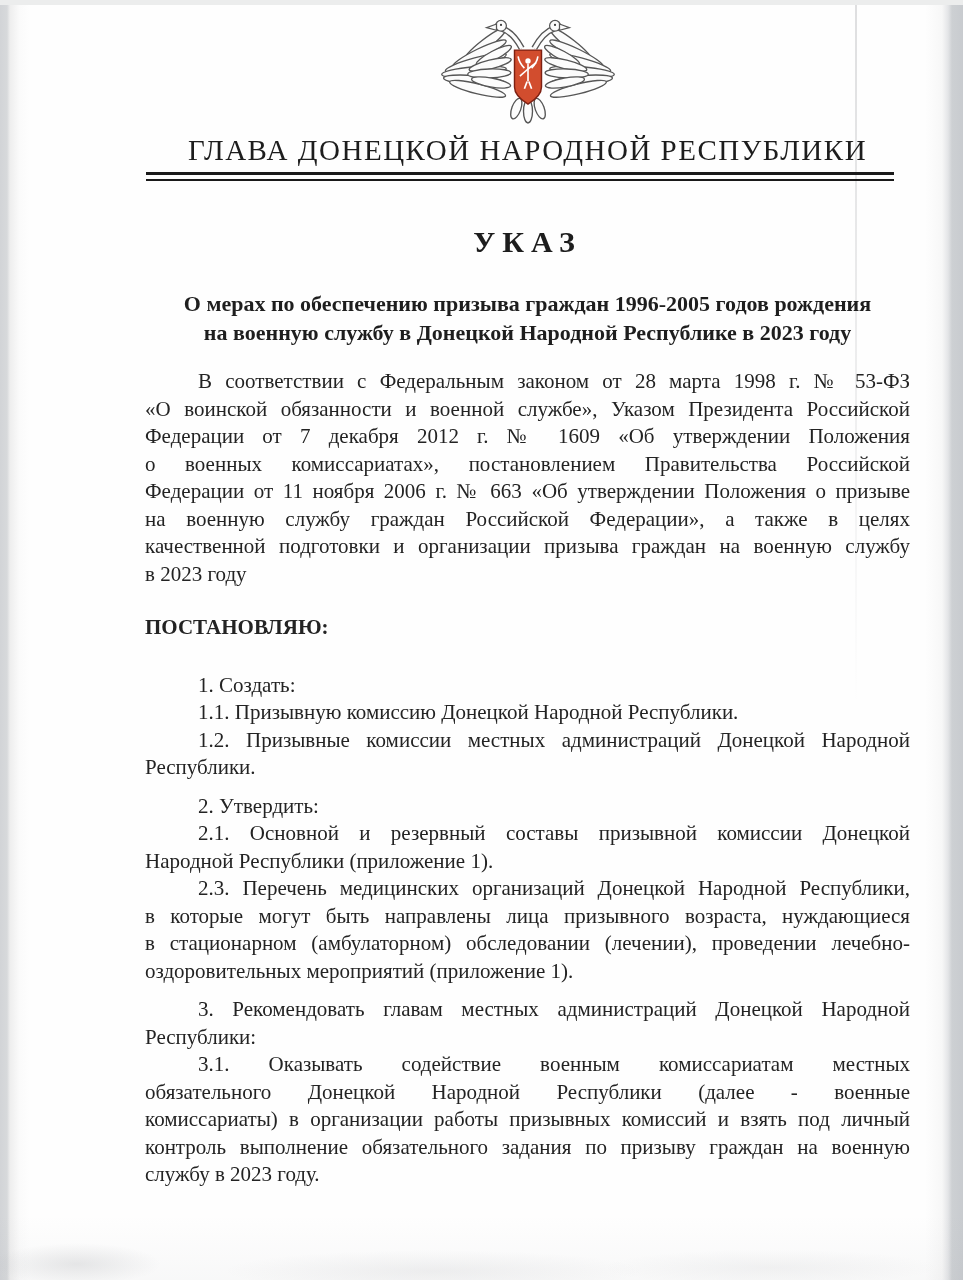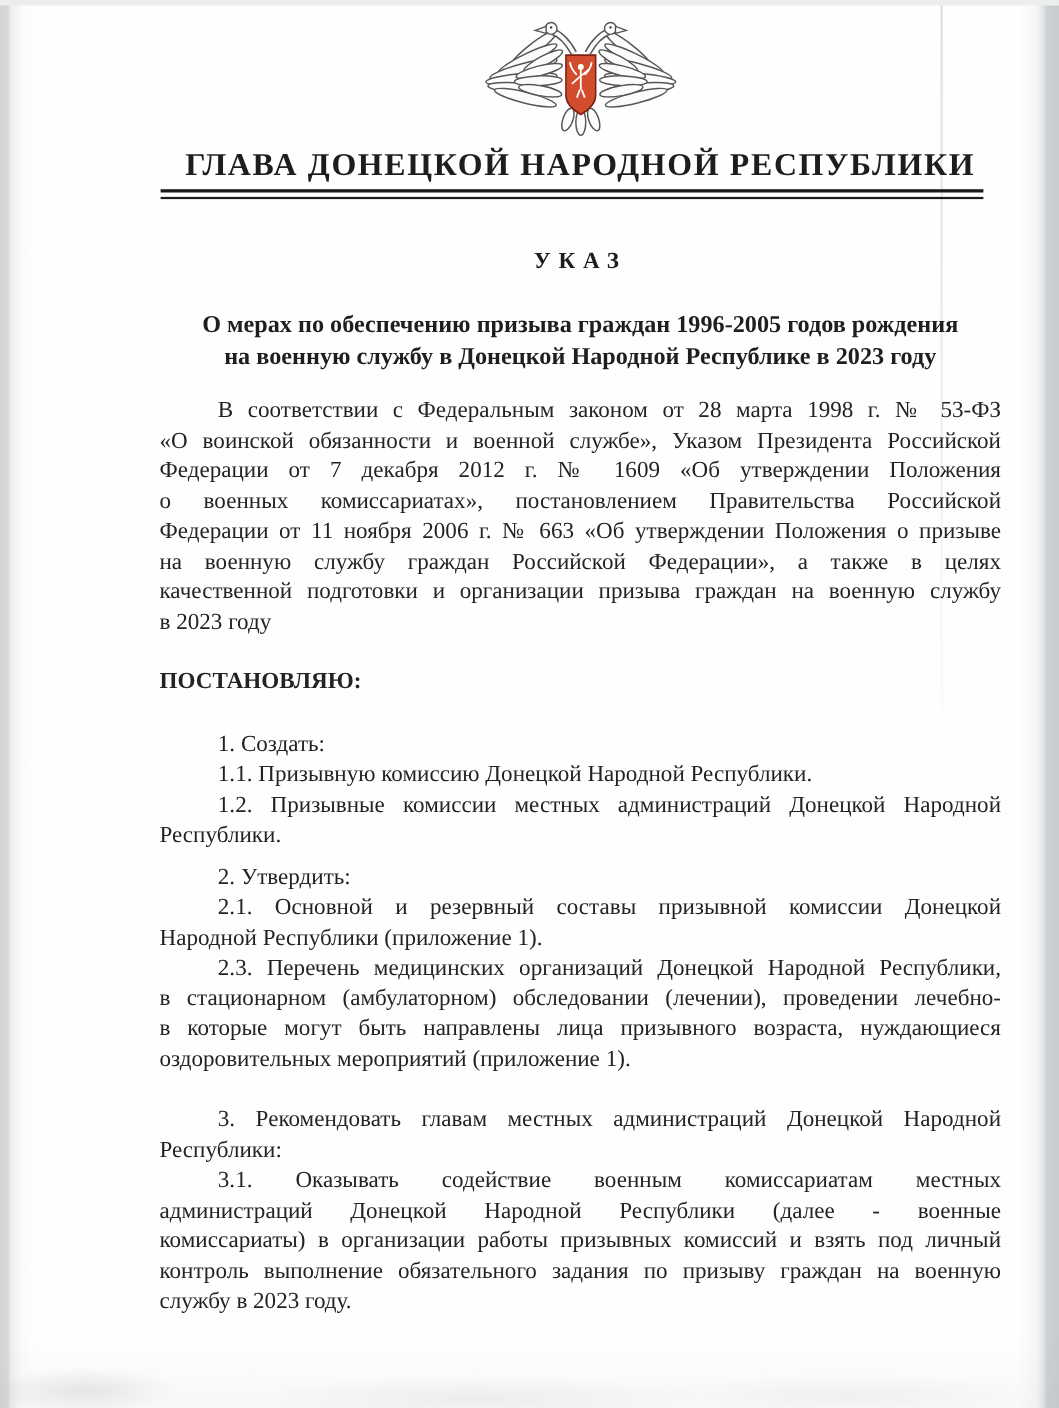--- a/index.html
+++ b/index.html
@@ -33,37 +33,37 @@
     position:relative;
     margin-left:145px;width:765px;
     color:#232323;
   }
   .emblem{
     margin:5px auto 0;width:180px;height:119px;display:block;
   }
   .org-header{
     margin-top:10px;
     text-align:center;
-    font-weight:bold;
+    font-weight:normal;
     font-size:29px;
     letter-spacing:1.5px;
     white-space:nowrap;
     color:#1d1d1d;
   }
   .rule{
     margin-top:5px;margin-left:1px;
     width:748px;height:4px;
     border-top:3px solid #1a1a1a;
     border-bottom:2px solid #1a1a1a;
   }
   .doc-type{
     margin-top:44px;
     text-align:center;
     font-weight:bold;
-    font-size:21px;
+    font-size:30px;
     letter-spacing:7px;
     color:#1d1d1d;
   }
   .doc-body{margin-top:30px;font-size:21px;line-height:27.5px;}
   .para{margin:0;}
   .para .line{text-align:justify;}
   .para .line.stretch{text-align-last:justify;}
   .para .line.indent{text-indent:53px;}
   .para.bold{font-weight:bold;}
   .para.center .line{text-align:left;text-align-last:center;}
@@ -172,31 +172,31 @@
         </div>
         <div class="para" style="margin-top: 11px;">
           <div class="line indent">2. Утвердить:</div>
         </div>
         <div class="para">
           <div class="line stretch indent">2.1. Основной и резервный составы призывной комиссии Донецкой</div>
           <div class="line">Народной Республики (приложение 1).</div>
         </div>
         <div class="para">
           <div class="line stretch indent">2.3. Перечень медицинских организаций Донецкой Народной Республики,</div>
+          <div class="line stretch">в которые могут быть направлены лица призывного возраста, нуждающиеся</div>
           <div class="line stretch">в стационарном (амбулаторном) обследовании (лечении), проведении лечебно-</div>
-          <div class="line stretch">в которые могут быть направлены лица призывного возраста, нуждающиеся</div>
           <div class="line">оздоровительных мероприятий (приложение 1).</div>
         </div>
-        <div class="para" style="margin-top: 28px;">
+        <div class="para" style="margin-top: 11px;">
           <div class="line stretch indent">3. Рекомендовать главам местных администраций Донецкой Народной</div>
           <div class="line">Республики:</div>
         </div>
         <div class="para">
           <div class="line stretch indent">3.1. Оказывать содействие военным комиссариатам местных</div>
-          <div class="line stretch">администраций Донецкой Народной Республики (далее - военные</div>
+          <div class="line stretch">обязательного Донецкой Народной Республики (далее - военные</div>
           <div class="line stretch">комиссариаты) в организации работы призывных комиссий и взять под личный</div>
           <div class="line stretch">контроль выполнение обязательного задания по призыву граждан на военную</div>
           <div class="line">службу в 2023 году.</div>
         </div>
       </div>
 
   </div>
 
   <div class="bottom-shade"></div>
 </div>

